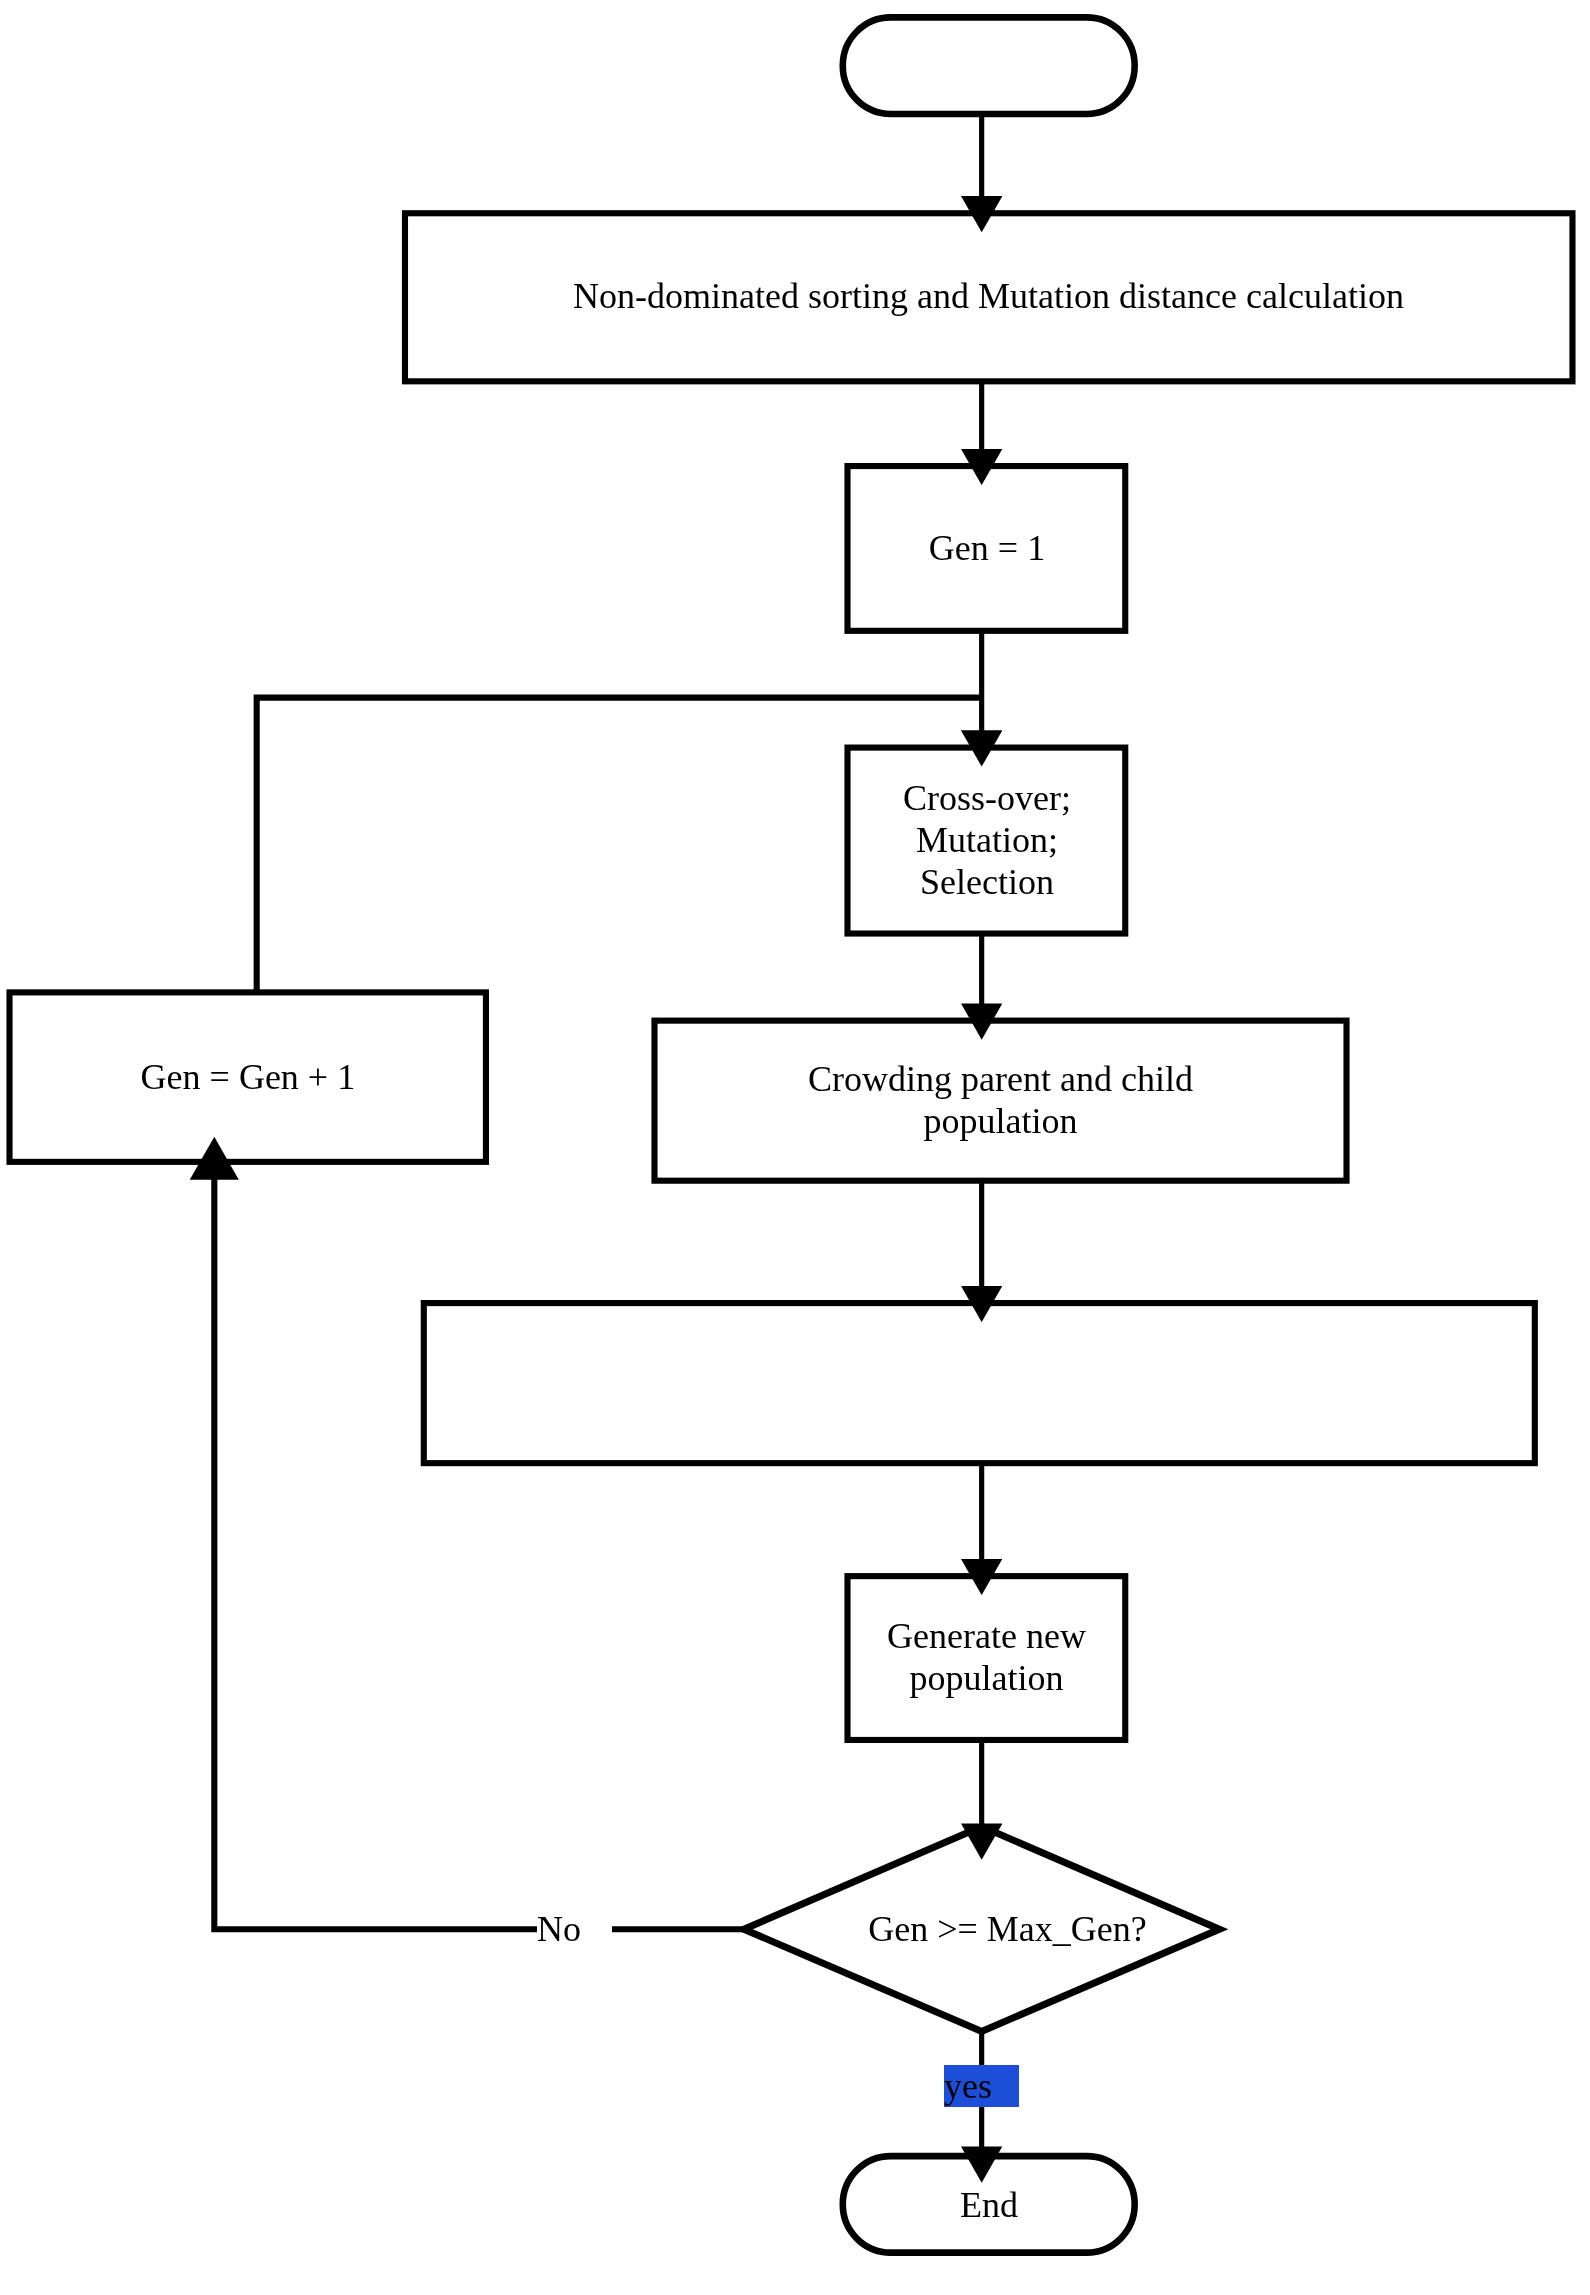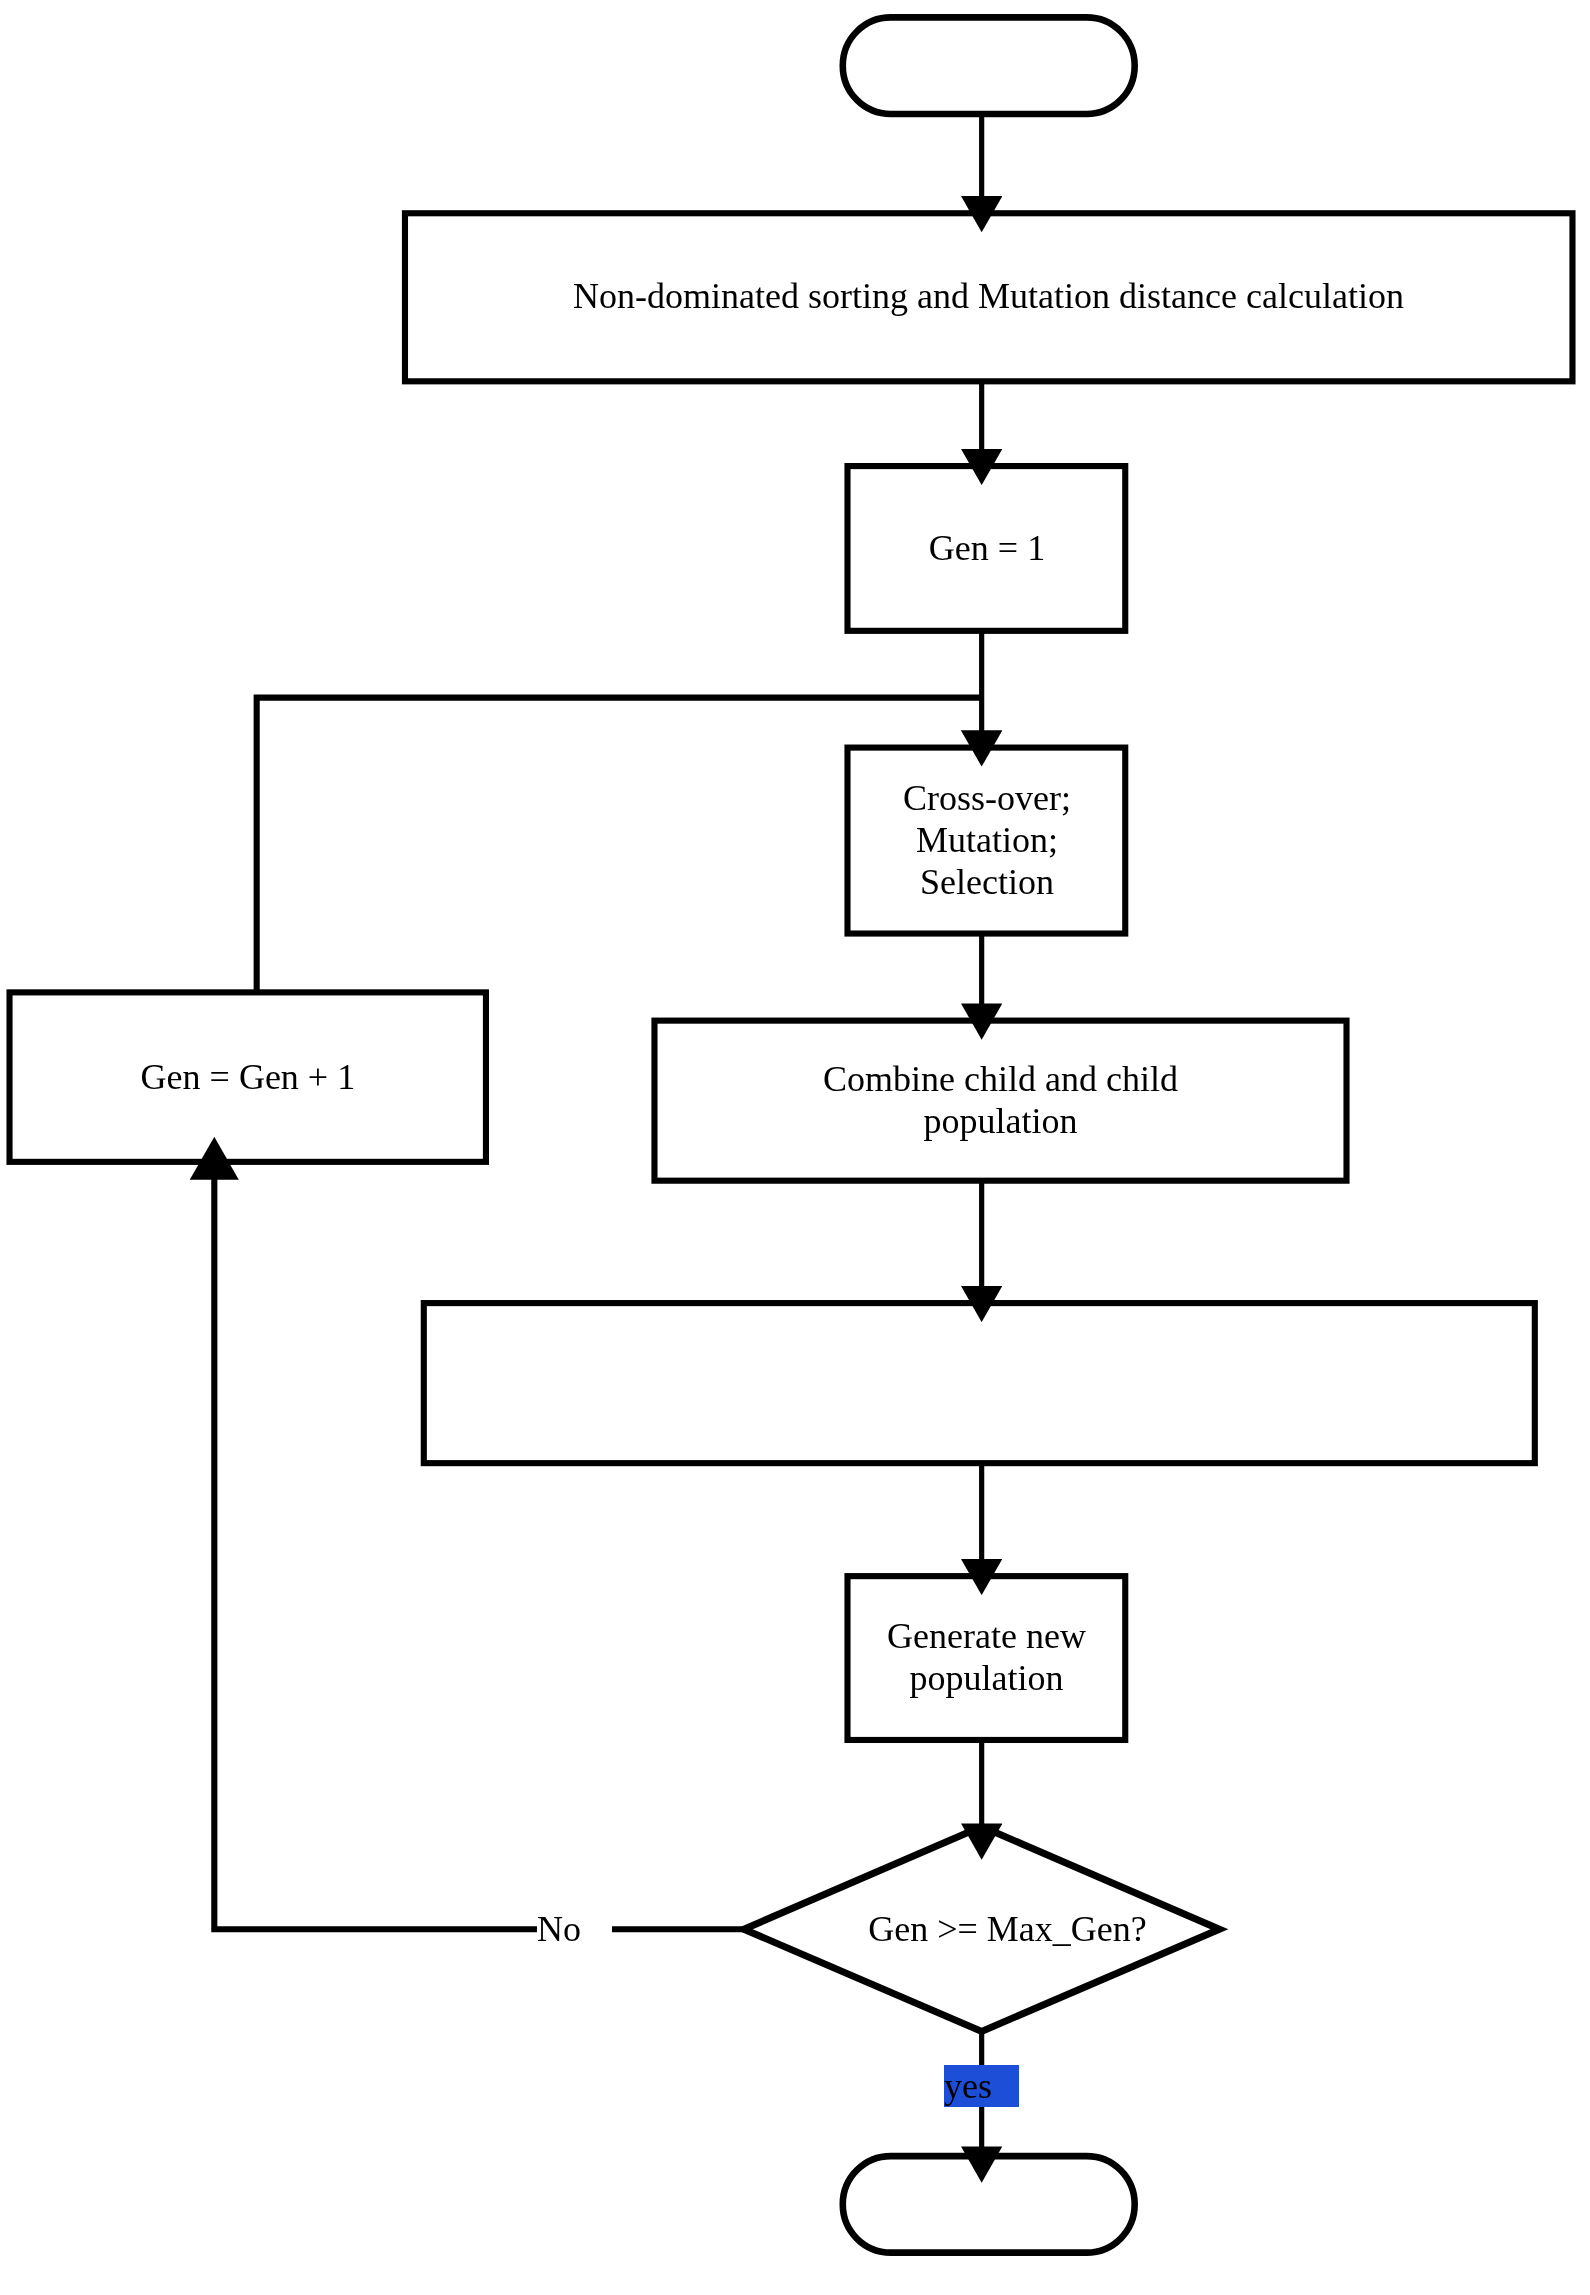--- a/index.html
+++ b/index.html
@@ -102,28 +102,29 @@
   <div class="node-label" style="left:414px; top:213px; width:1149px; height:168px; font-size:36px;">Non-dominated sorting and Mutation distance calculation</div>
 
   <div class="node-label" style="left:848px; top:466px; width:278px; height:165px; font-size:36px;">Gen = 1</div>
 
   <div class="node-label" style="left:848px; top:748px; width:278px; height:186px; font-size:36px;">Cross-over;
 Mutation;
 Selection</div>
 
   <div class="node-label" style="left:9.4px; top:993px; width:477px; height:170px; font-size:36px;">Gen = Gen + 1</div>
 
-  <div class="node-label" style="left:664px; top:1021px; width:673px; height:160px; font-size:36px;">Combine child  and child
+  <div class="node-label" style="left:664px; top:1021px; width:673px; height:160px; font-size:36px;">Crowding parent  and child
 population</div>
 
 
   <div class="node-label" style="left:844px; top:1576px; width:285px; height:164px; font-size:36px;">Generate new
 population</div>
 
   <div class="node-label" style="left:772px; top:1902px; width:471px; height:55px; font-size:36px;">Gen &gt;= Max_Gen?</div>
 
+  <div class="node-label" style="left:843px; top:2157px; width:292px; height:97px; font-size:36px;">End</div>
 
   <div class="edge-label" style="left:537px; top:1908px; width:75px; font-size:36px; background:#ffffff;">No</div>
 
   <div class="edge-label" style="left:944px; top:2065px; width:75px; font-size:36px; background:#1d4ed8;">yes</div>
 
 </div>
 
 
 </body></html>

